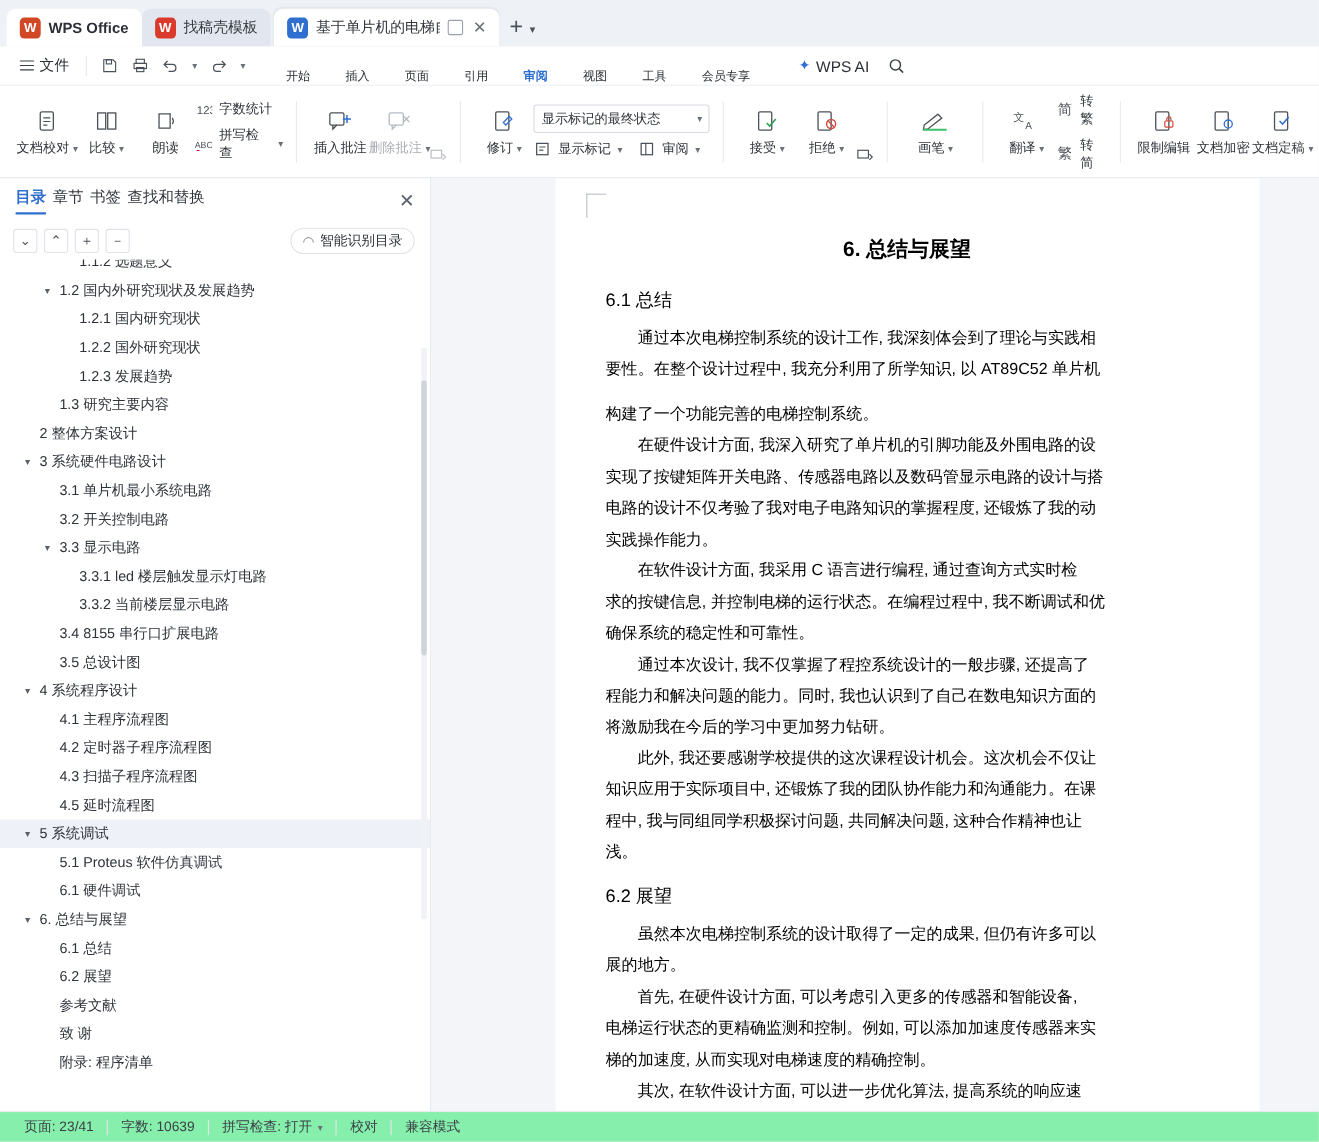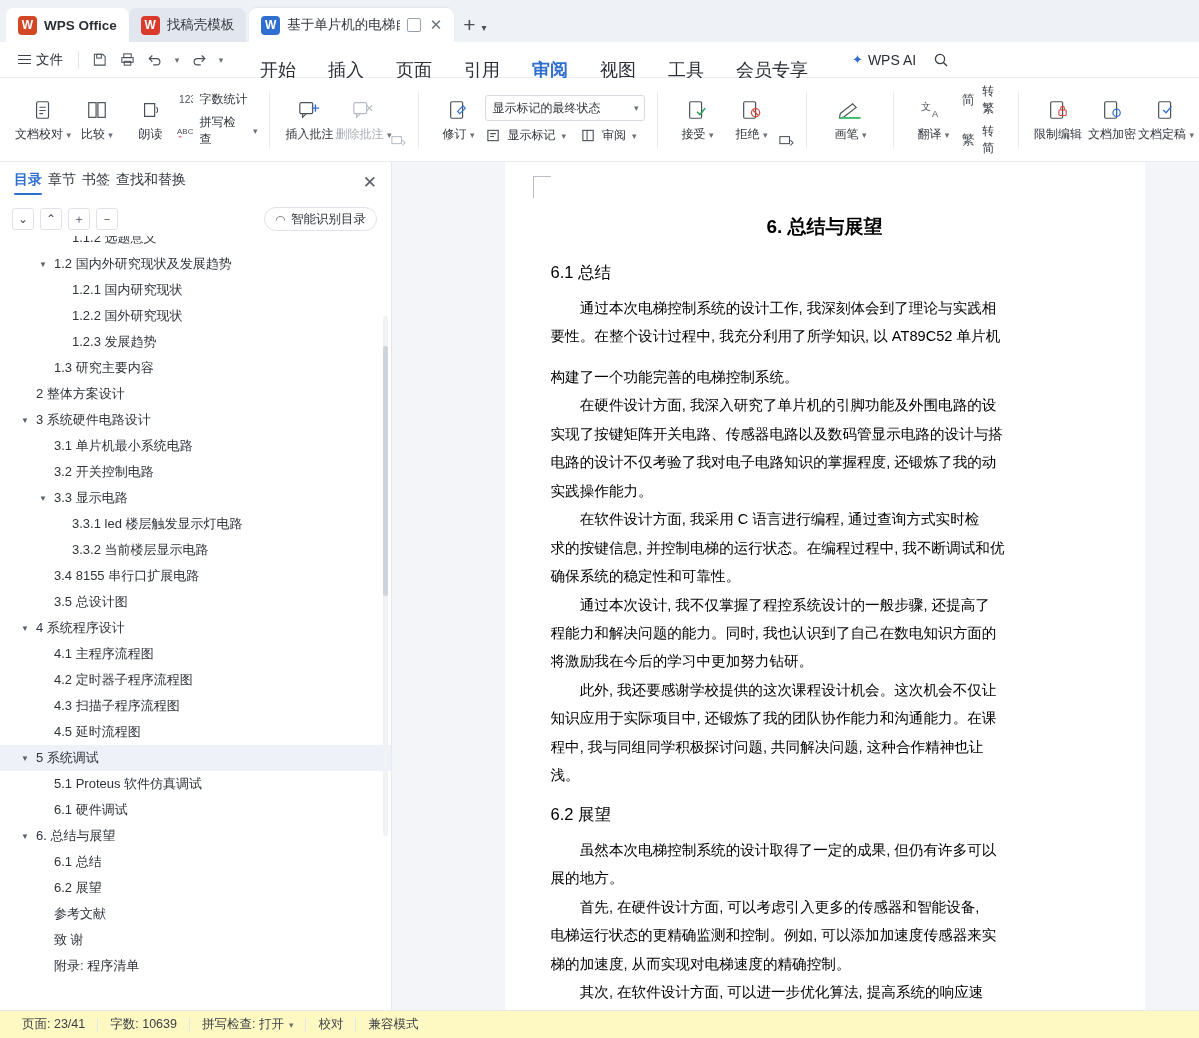--- a/index.html
+++ b/index.html
@@ -43,21 +43,21 @@
     height: 36px; background: #ffffff; display: flex; align-items: center;
     padding-left: 10px; gap: 2px; border-bottom: 1px solid #eceef2;
   }
   .filebtn { display:flex; align-items:center; gap:5px; font-size:13.5px; color:#2b2f36; padding:3px 8px; }
   .hamb { display:inline-block; width:13px; }
   .hamb i { display:block; height:1.6px; background:#3b4049; margin:2.6px 0; border-radius:1px; }
   .qicon { width: 26px; height: 24px; display:flex; align-items:center; justify-content:center; color:#4a5057; font-size:14px; }
   .qicon svg { display:block; }
   .sep { width:1px; height:18px; background:#e3e6ec; margin:0 5px; }
   .menuitems { display:flex; align-items:center; gap:0px; margin-left: 14px; }
-  .mitem { font-size: 18px; color: #2b2f36; padding: 6px 16px; position: relative; margin-top: 20px; }
+  .mitem { font-size: 11px; color: #2b2f36; padding: 6px 16px; position: relative; margin-top: 20px; }
   .mitem.active { color: #2f6fd0; font-weight: bold; }
   .mitem.active:after {
     content:""; position:absolute; left:50%; transform:translateX(-50%);
     bottom: -7px; width: 26px; height: 2.5px; background:#2f6fd0; border-radius:2px;
   }
   .wpsai { display:flex; align-items:center; gap:5px; font-size:14px; color:#2b2f36; margin-left: 26px; }
   .ai-spark { color:#2f6fd0; font-size: 13px; }
 
   
   .ribbon {
@@ -116,21 +116,21 @@
     background:#ffffff; width: 640px; margin-left: 58px; height: 100%;
     padding: 26px 46px 0 46px; position:relative;
   }
   .crop-mark { position:absolute; left: 28px; top: 14px; width: 18px; height: 22px; border-left:1px solid #b9bec6; border-top:1px solid #b9bec6; }
   .h1 { text-align:center; font-size: 19px; font-weight: bold; color:#000; margin: 26px 0 22px 0; }
   .h2 { font-size: 16.5px; color:#000; margin: 14px 0 10px 0; }
   .para { font-size: 14.6px; color:#000; line-height: 1.95; text-indent: 2em; margin: 0; white-space: nowrap; overflow:hidden; }
 
   
   .statusbar {
-    height: 28px; background:#fef9c3; border-top:1px solid #e6e9ee; display:flex; align-items:center;
+    height: 28px; background:#86efac; border-top:1px solid #e6e9ee; display:flex; align-items:center;
     font-size: 12.5px; color:#3a3f46; padding-left: 10px; gap: 0;
   }
   .sbitem { padding: 0 12px; display:flex; align-items:center; gap:5px; }
   .sbdiv { width:1px; height:14px; background:#e3e6ec; }
 </style>
 </head>
 <body>
 
 <div id="app">
 

